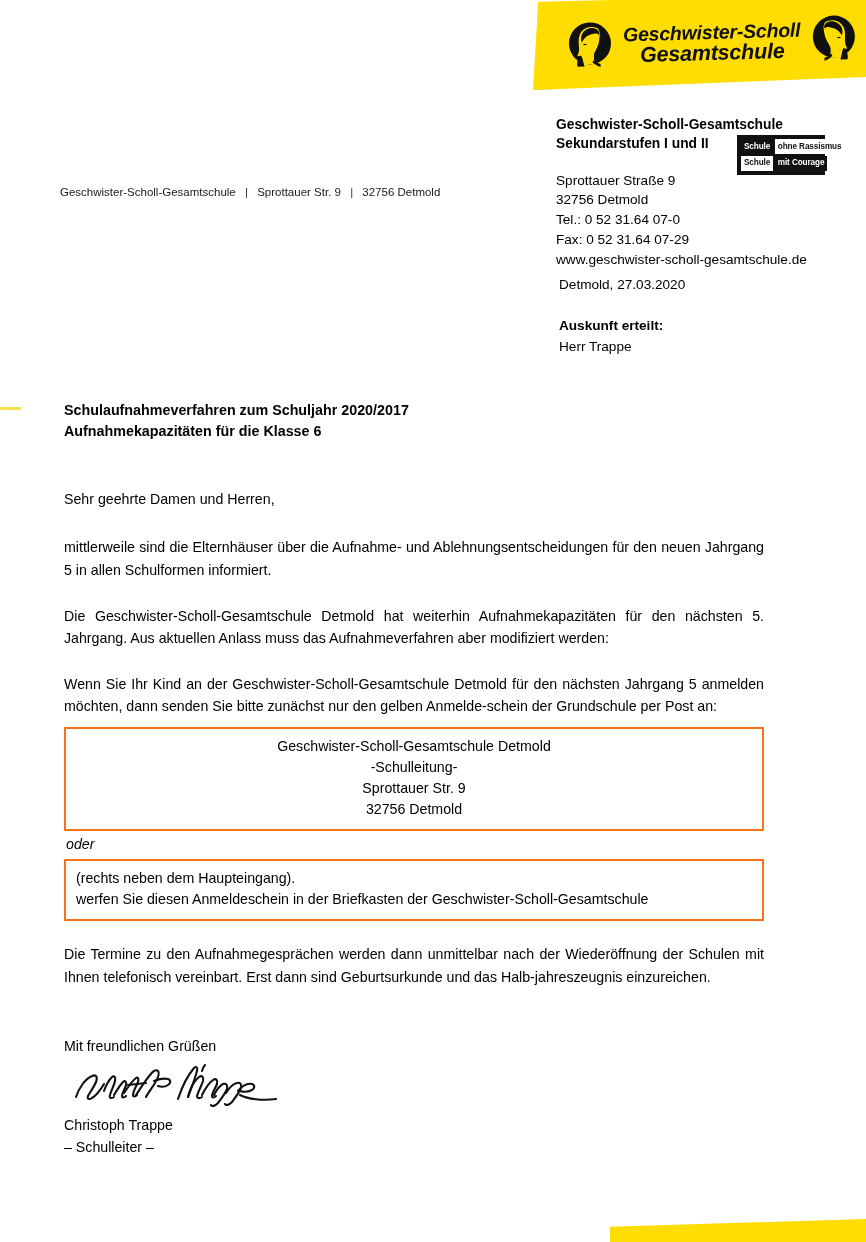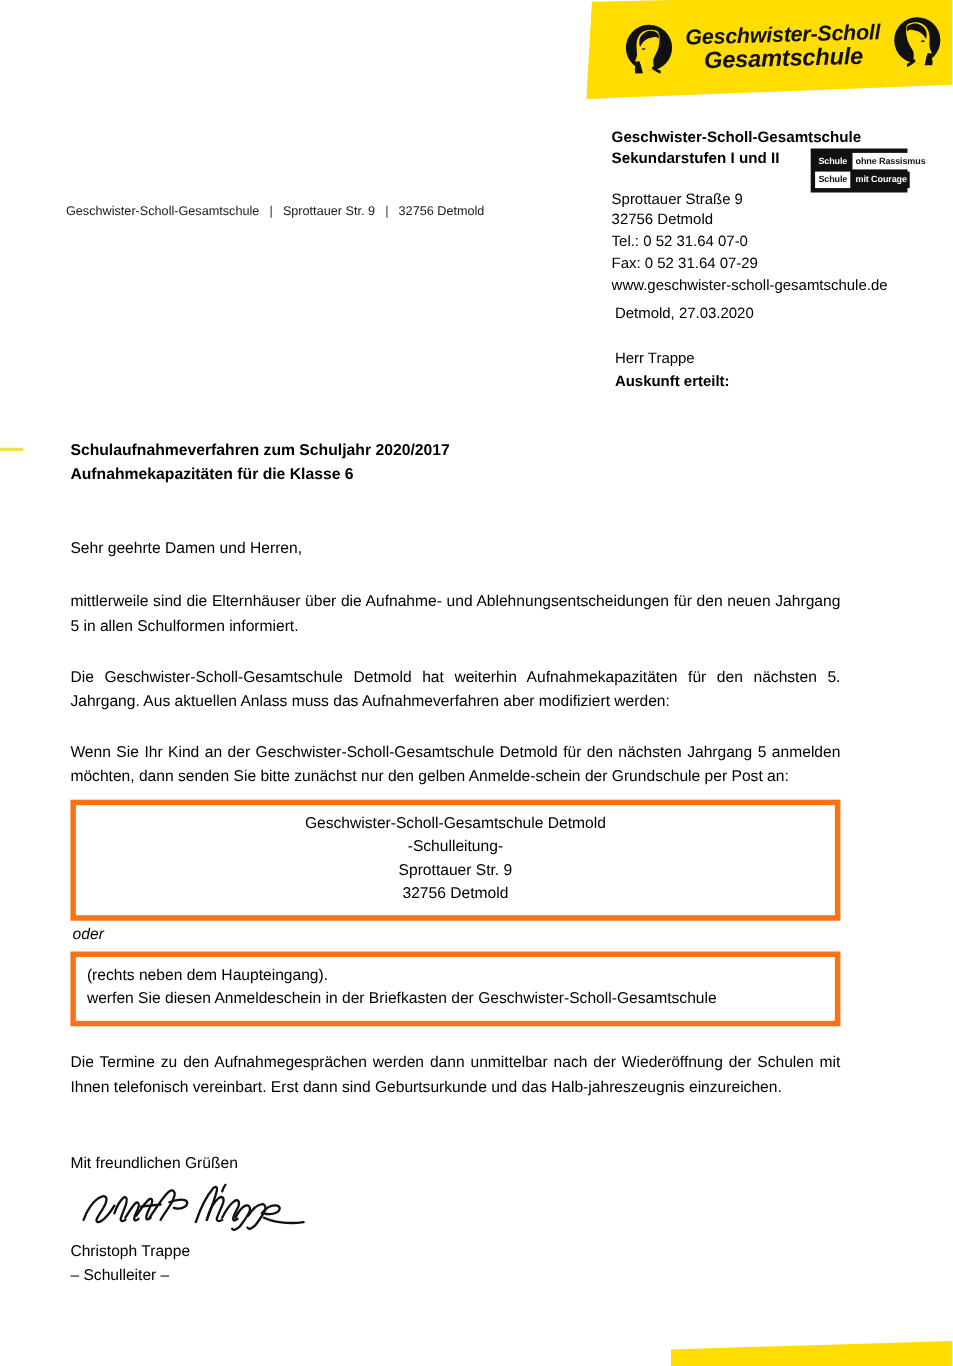--- a/index.html
+++ b/index.html
@@ -184,21 +184,21 @@
   .para {
     font-size: 14.2px;
     line-height: 1.56;
     text-align: justify;
     margin: 0 0 24px 0;
   }
   .para.salutation { margin-bottom: 26px; }
   .para.tight { margin-bottom: 10px; }
 
   .addr-box {
-    border: 5px solid #f97316;
+    border: 2px solid #f97316;
     box-sizing: border-box;
     padding: 7px 10px 9px 10px;
     margin-bottom: 3px;
   }
   .addr-box.centered { text-align: center; }
   .addr-box .bl {
     display: block;
     font-size: 14.2px;
     line-height: 1.48;
   }
@@ -280,22 +280,22 @@
       <span>Sprottauer Straße 9</span>
       <span>32756 Detmold</span>
       <span>Tel.: 0 52 31.64 07-0</span>
       <span>Fax: 0 52 31.64 07-29</span>
       <span>www.geschwister-scholl-gesamtschule.de</span>
     </div>
 
     <div id="date-line">Detmold, 27.03.2020</div>
 
     <div id="contact-person">
+      <span id="contact-label">Auskunft erteilt:</span>
       <span id="contact-value">Herr Trappe</span>
-      <span id="contact-label">Auskunft erteilt:</span>
     </div>
   </div>
 
   <div id="sender-line">
     <span>Geschwister-Scholl-Gesamtschule</span>
     <span class="sep">|</span>
     <span>Sprottauer Str. 9</span>
     <span class="sep">|</span>
     <span>32756 Detmold</span>
   </div>

